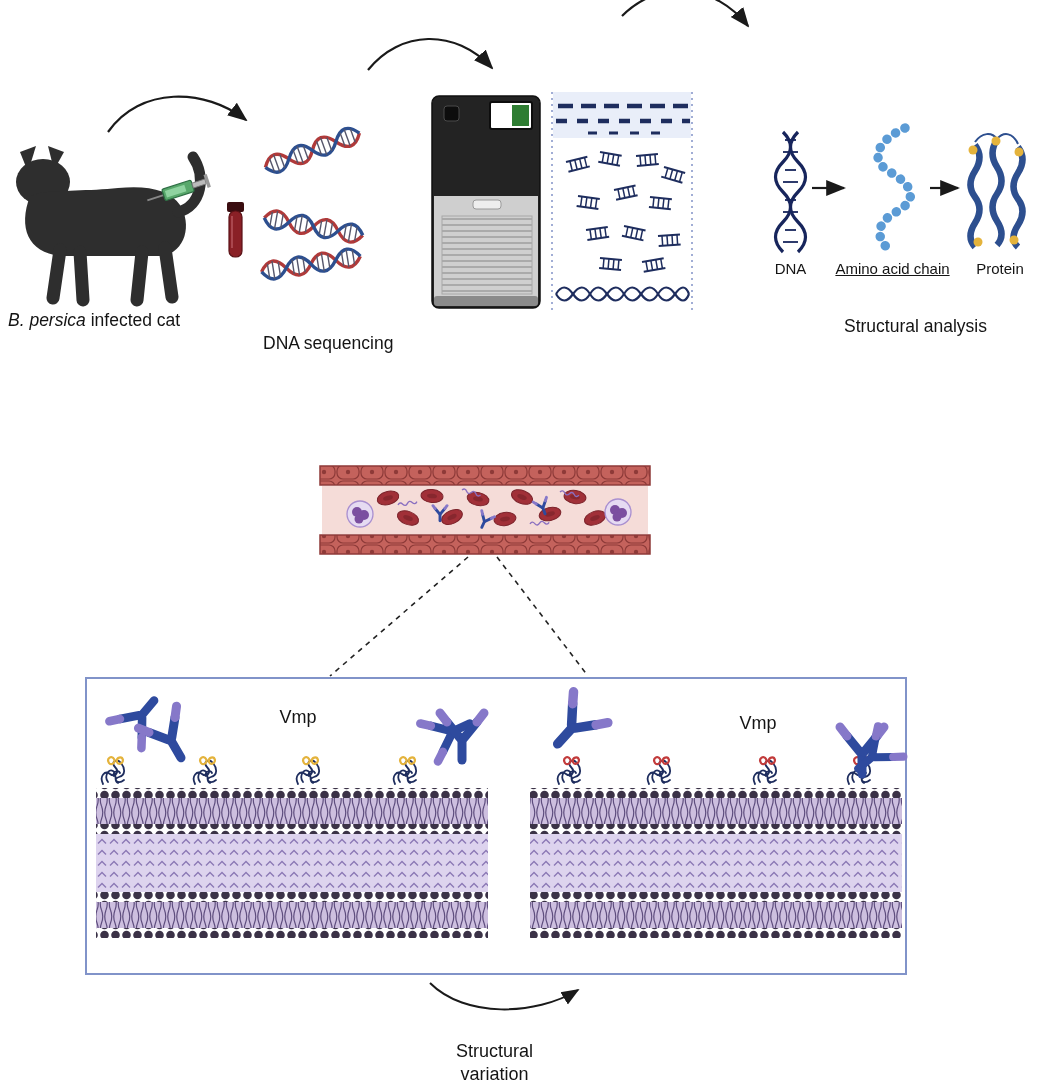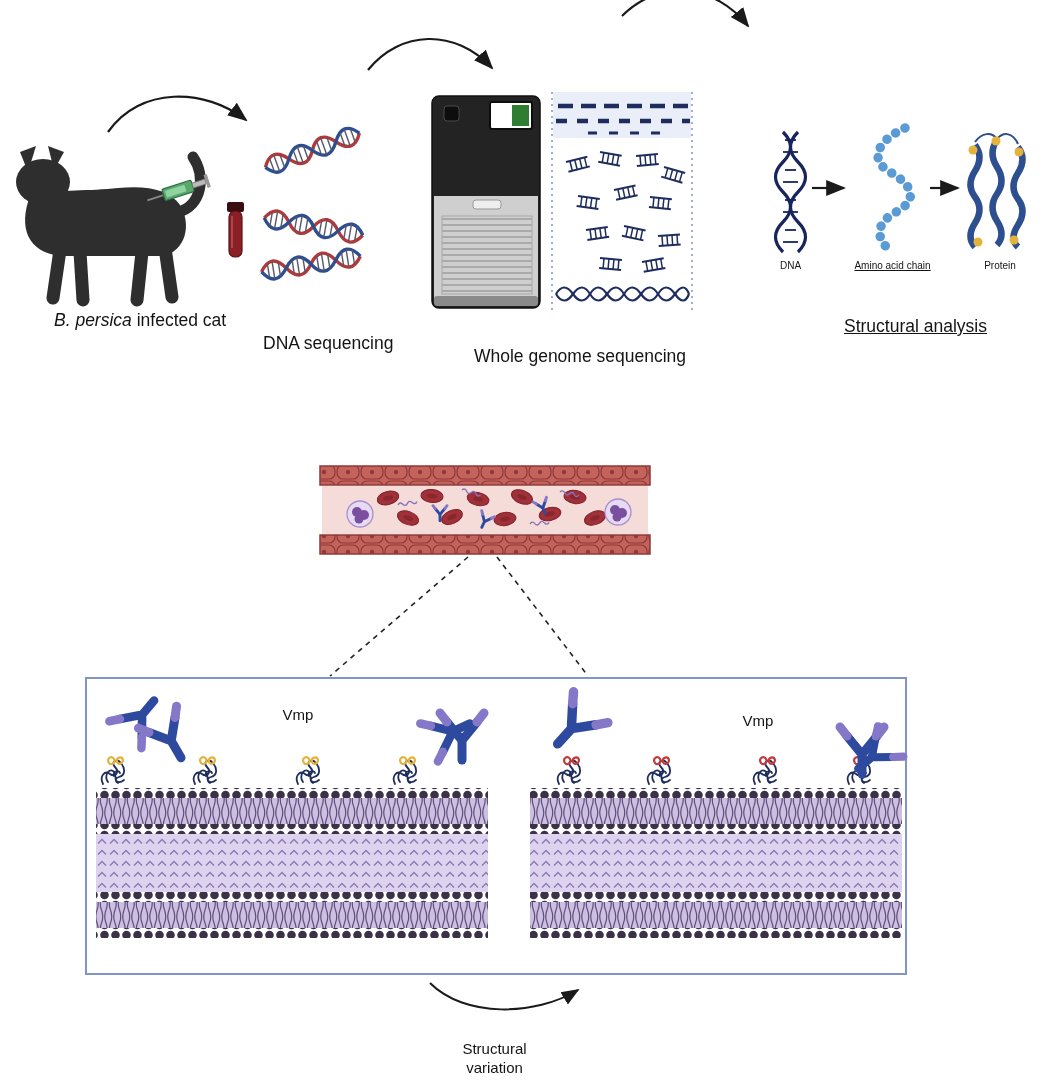--- a/index.html
+++ b/index.html
@@ -1,22 +1,22 @@
 <!DOCTYPE html>
 <html><head>
 <meta charset="utf-8">
 <style>
   html,body{margin:0;padding:0;background:#ffffff;}
   .fig{position:relative;width:1042px;height:1085px;background:#fff;overflow:hidden;
        font-family:"Liberation Sans",sans-serif;color:#141414;}
   .fig svg.art{position:absolute;left:0;top:0;}
   .lbl{position:absolute;color:#141414;line-height:1.25;}
   .lbl.big{font-size:17.5px;}
-  .lbl.small{font-size:10px;}
-  .lbl.mid{font-size:15px;}
+  .lbl.small{font-size:15px;}
+  .lbl.mid{font-size:18px;}
   .center{text-align:center;}
   .italic{font-style:italic;}
 </style>
 </head>
 <body>
 
 <div class="fig">
 
 <svg class="art" width="1042" height="1085" viewBox="0 0 1042 1085">
   <defs>
@@ -306,27 +306,26 @@
       <use href="#ab" transform="translate(862,728)"></use>
       <use href="#ab" transform="translate(890,742) rotate(50) scale(0.9)"></use>
     </g>
   </g>
 
   <g>
     <path d="M430,983 C465,1018 535,1016 578,990" stroke="#1a1a1a" stroke-width="2" fill="none" marker-end="url(#arr)"></path>
   </g>
 </svg>
 
-<div class="lbl big" style="left:8px;top:310px;width:220px;margin-left:46px;"><span class="italic">B. persica</span><span> infected cat</span></div>
+<div class="lbl big" style="left:8px;top:310px;width:220px;"><span class="italic">B. persica</span><span> infected cat</span></div>
 
 <div class="lbl big" style="left:263px;top:333px;width:160px;">DNA sequencing</div>
 
-<div class="lbl big center" style="left:450px;top:346px;width:260px;">Whole genome sequencing</div>
-
-<div class="lbl big center" style="left:828px;top:316px;width:175px;text-decoration:underline;">Structural analysis</div>
+
+<div class="lbl big center" style="left:828px;top:316px;width:175px;">Structural analysis</div>
 
 <div class="lbl small center" style="left:768px;top:260px;width:45px;">DNA</div>
 
 <div class="lbl small center" style="left:835px;top:260px;width:115px;text-decoration:underline;">Amino acid chain</div>
 
 <div class="lbl small center" style="left:970px;top:260px;width:60px;text-align:center;">Protein</div>
 
 <div class="lbl mid center" style="left:268px;top:706px;width:60px;">Vmp</div>
 
 <div class="lbl mid center" style="left:728px;top:712px;width:60px;">Vmp</div>

